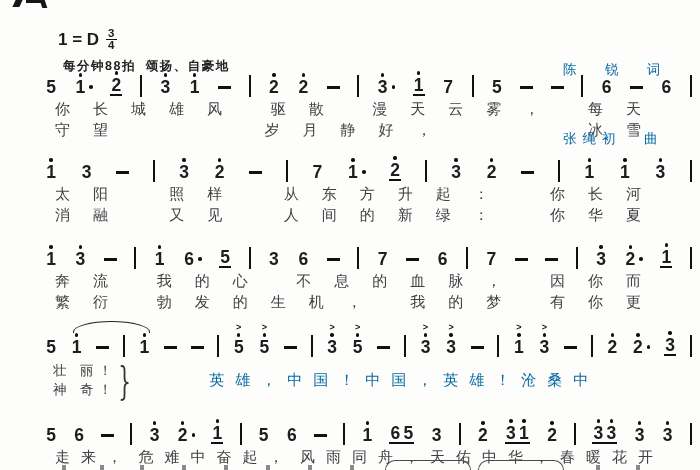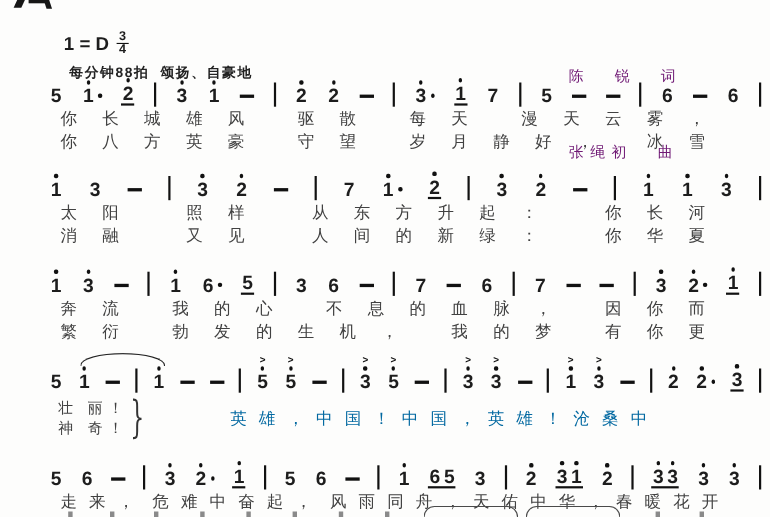--- a/index.html
+++ b/index.html
@@ -7,22 +7,22 @@
     width:700px;height:470px;background:#fdfdfc;position:relative;overflow:hidden;
     font-family:"Liberation Sans",sans-serif;color:#1d1d1d;margin:0 auto;
   }
   
   .header{position:relative;height:60px;padding-top:28px;}
   .keyline{margin-left:58px;display:flex;align-items:center;gap:7px;font-weight:700;font-size:17px;}
   .frac{display:inline-flex;flex-direction:column;align-items:center;font-size:11.5px;line-height:11px;font-weight:700;}
   .frac .num{border-bottom:1.6px solid #111;padding:0 2px;}
   .frac .den{padding:0 2px;}
   .tempo{margin-left:63px;margin-top:7px;font-size:12.5px;font-weight:700;letter-spacing:1.5px;color:#222;white-space:pre;}
-  .credits{position:absolute;top:12px;left:517px;font-family:"Liberation Serif","DejaVu Serif",serif;
-    font-size:13.5px;color:#701a75;letter-spacing:6px;word-spacing:13px;line-height:23px;white-space:pre;}
+  .credits{position:absolute;top:12px;left:563px;font-family:"Liberation Serif","DejaVu Serif",serif;
+    font-size:13.5px;color:#0369a1;letter-spacing:6px;word-spacing:13px;line-height:23px;white-space:pre;}
   
   .score{position:absolute;left:45px;right:8px;top:62px;}
   .system{}
   .notes-row{display:flex;justify-content:space-between;align-items:flex-end;position:relative;height:34px;}
   .note{display:inline-flex;align-items:flex-end;}
   .dgroup{display:inline-flex;gap:3px;padding:0 1px;}
   .dgroup.u{border-bottom:2px solid #111;}
   .dcell{display:inline-flex;flex-direction:column;align-items:center;}
   .acc{height:9px;width:10px;font-size:9px;font-weight:800;line-height:9px;text-align:center;color:#111;}
   .dotslot{height:6px;display:flex;align-items:center;justify-content:center;}
@@ -223,25 +223,24 @@
                 <span class="dotslot"></span>
                 <span class="digit">6</span>
               </span>
             </span>
           </span>
           <span class="bar"></span>
         </div>
         <div class="lyric-row" style="margin-top: 3px;">
           <span class="seg">你长城雄风</span>
           <span class="seg">驱散</span>
+          <span class="seg">漫天云雾，</span>
           <span class="seg">每天</span>
-          <span class="seg">漫天云雾，</span>
         </div>
         <div class="lyric-row" style="margin-top: 1px;">
-          <span class="seg">你八方英豪</span>
           <span class="seg">守望</span>
           <span class="seg">岁月静好，</span>
           <span class="seg">冰雪</span>
         </div>
       </div>
       <div class="system" style="margin-top: 7px;">
         <div class="notes-row">
           <span class="note">
             <span class="dgroup">
               <span class="dcell">

